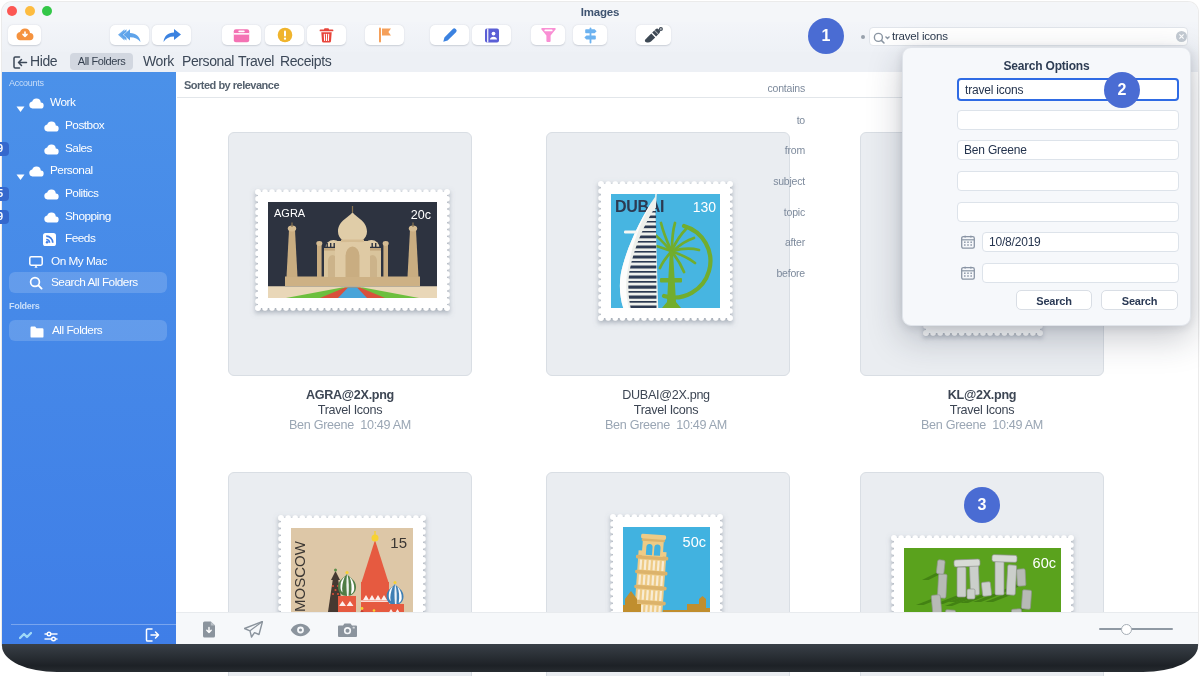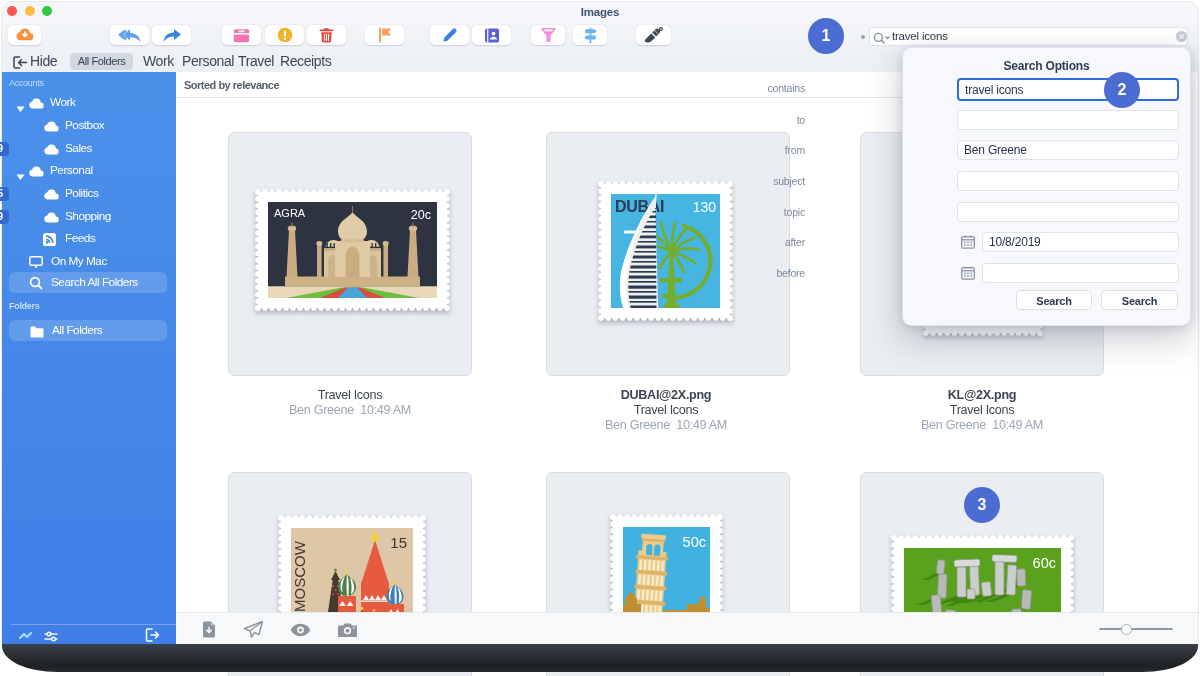--- a/index.html
+++ b/index.html
@@ -166,24 +166,25 @@
           <circle cx="5" cy="4" r="1.8" fill="#3f7ee7"></circle>
           <circle cx="9.5" cy="9" r="1.8" fill="#3f7ee7"></circle>
         </g>
       </svg></div>
 <div style="position:absolute;left:145px;top:628px"><svg width="15" height="14" viewBox="0 0 15 14">
         <path d="M7 1 H2.6 A1.1 1.1 0 0 0 1.5 2.1 v9.8 A1.1 1.1 0 0 0 2.6 13 H7" fill="none" stroke="#fff" stroke-width="1.5" stroke-linecap="round"></path>
         <path d="M6 7 h7.5 m-3 -3 l3 3 l-3 3" stroke="#fff" stroke-width="1.5" fill="none" stroke-linecap="round" stroke-linejoin="round"></path>
       </svg></div>
 <div style="position:absolute;left:228px;top:132px;width:244px;height:244px;background:#eaedf1;border:1px solid #d9dee4;border-radius:6px;box-sizing:border-box"></div><div style="position:absolute;left:546px;top:132px;width:244px;height:244px;background:#eaedf1;border:1px solid #d9dee4;border-radius:6px;box-sizing:border-box"></div><div style="position:absolute;left:860px;top:132px;width:244px;height:244px;background:#eaedf1;border:1px solid #d9dee4;border-radius:6px;box-sizing:border-box"></div><div style="position:absolute;left:228px;top:472px;width:244px;height:244px;background:#eaedf1;border:1px solid #d9dee4;border-radius:6px;box-sizing:border-box"></div><div style="position:absolute;left:546px;top:472px;width:244px;height:244px;background:#eaedf1;border:1px solid #d9dee4;border-radius:6px;box-sizing:border-box"></div><div style="position:absolute;left:860px;top:472px;width:244px;height:244px;background:#eaedf1;border:1px solid #d9dee4;border-radius:6px;box-sizing:border-box"></div>
 <div style="position:absolute;left:190px;top:388px;width:320px;text-align:center;font-size:12.6px;letter-spacing:-0.3px;color:#3d4654;line-height:15.2px">
+<div style="font-weight:bold">AGRA@2X.png</div>
       <div>Travel Icons</div>
       <div style="color:#9aa6b4">Ben Greene&nbsp;&nbsp;10:49 AM</div>
     </div><div style="position:absolute;left:506px;top:388px;width:320px;text-align:center;font-size:12.6px;letter-spacing:-0.3px;color:#3d4654;line-height:15.2px">
-<div style="font-weight:bold">DUBAI@2X.png</div>
+<div style="font-weight:normal">DUBAI@2X.png</div>
       <div>Travel Icons</div>
       <div style="color:#9aa6b4">Ben Greene&nbsp;&nbsp;10:49 AM</div>
     </div><div style="position:absolute;left:822px;top:388px;width:320px;text-align:center;font-size:12.6px;letter-spacing:-0.3px;color:#3d4654;line-height:15.2px">
 <div style="font-weight:bold">KL@2X.png</div>
       <div>Travel Icons</div>
       <div style="color:#9aa6b4">Ben Greene&nbsp;&nbsp;10:49 AM</div>
     </div>
 <svg width="0" height="0">
       <defs>
         <filter id="stampshadow" x="-30%" y="-30%" width="160%" height="160%">

